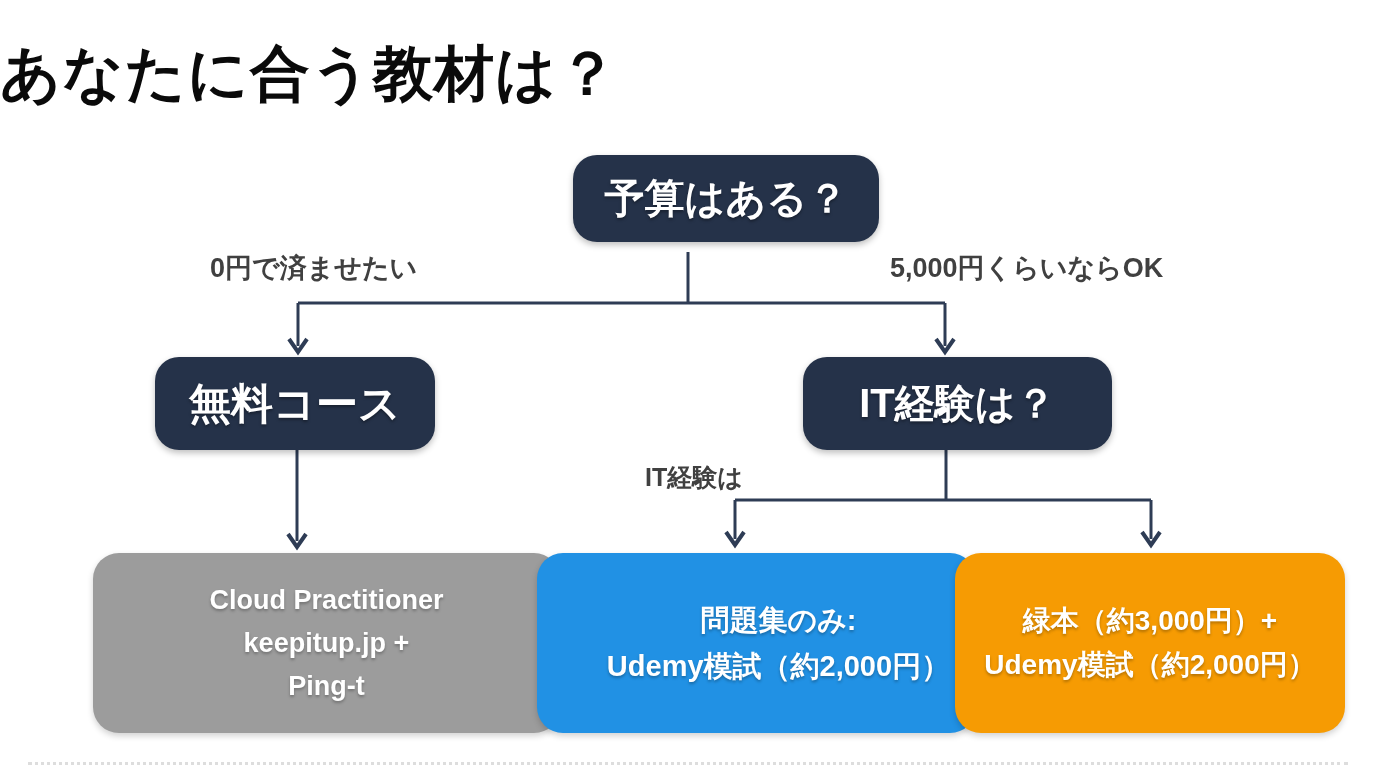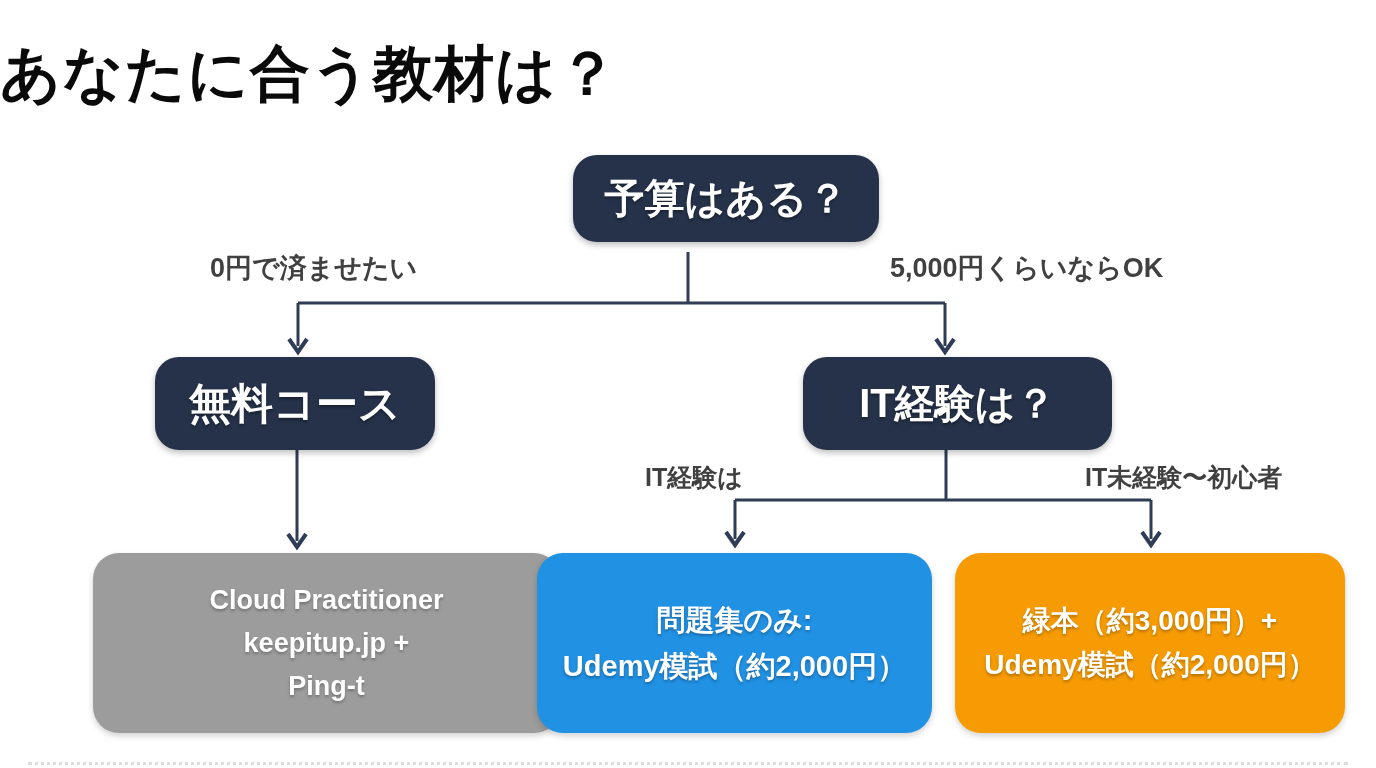--- a/index.html
+++ b/index.html
@@ -30,21 +30,21 @@
   .lbl-it-no{left:1085px;top:461px;font-size:25px;}
   .result{
     position:absolute;top:553px;height:180px;border-radius:26px;
     display:flex;flex-direction:column;align-items:center;justify-content:center;
     color:#ffffff;font-weight:800;text-align:center;
     text-shadow:0 2px 3px rgba(0,0,0,0.28);
     box-shadow:0 3px 6px rgba(0,0,0,0.18);
   }
   .result span{display:block;}
   .result-gray{left:93px;width:467px;background:#9c9c9c;font-size:27px;line-height:43px;}
-  .result-blue{left:537px;width:395px;background:#2191e4;font-size:29px;line-height:46px;}
+  .result-blue{left:537px;width:395px;background:#2191e4;font-size:29px;line-height:46px;padding-left:44px;}
   .result-orange{left:955px;width:390px;background:#f69b03;font-size:28px;line-height:44px;}
   .bottom-divider{
     position:absolute;left:28px;right:28px;top:762px;height:0;
     border-top:3px dotted #d8d8d8;opacity:.85;
   }
 </style>
 </head>
 <body>
 
 <div class="canvas">
@@ -80,21 +80,20 @@
 
   <div class="node node-free">
     <span>無料コース</span>
   </div>
 
   <div class="node node-it">
     <span>IT経験は？</span>
   </div>
 
   <div class="branch-label lbl-it-yes">IT経験は</div>
-  <div class="branch-label lbl-it-no">IT未経験〜初心者</div>
 
   <div class="result result-gray">
     <span>Cloud Practitioner</span>
     <span>keepitup.jp +</span>
     <span>Ping-t</span>
   </div>
 
   <div class="result result-blue">
     <span>問題集のみ:</span>
     <span>Udemy模試（約2,000円）</span>

